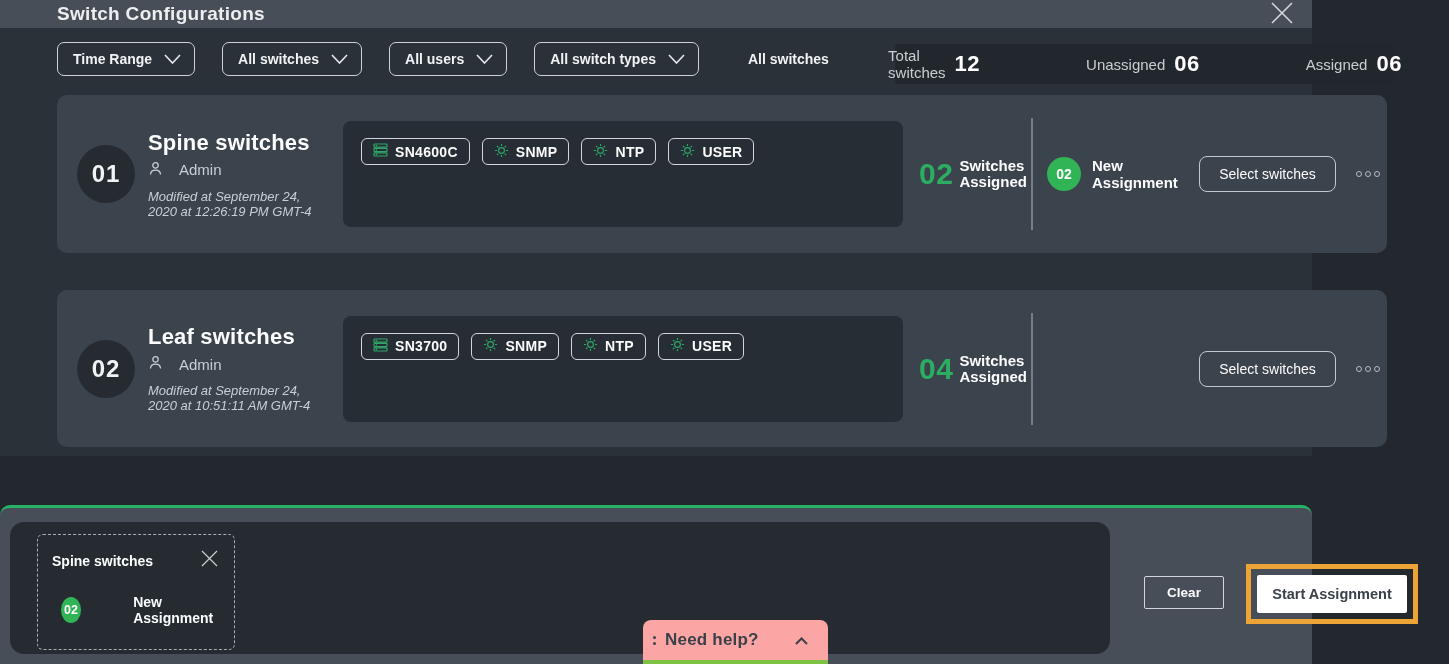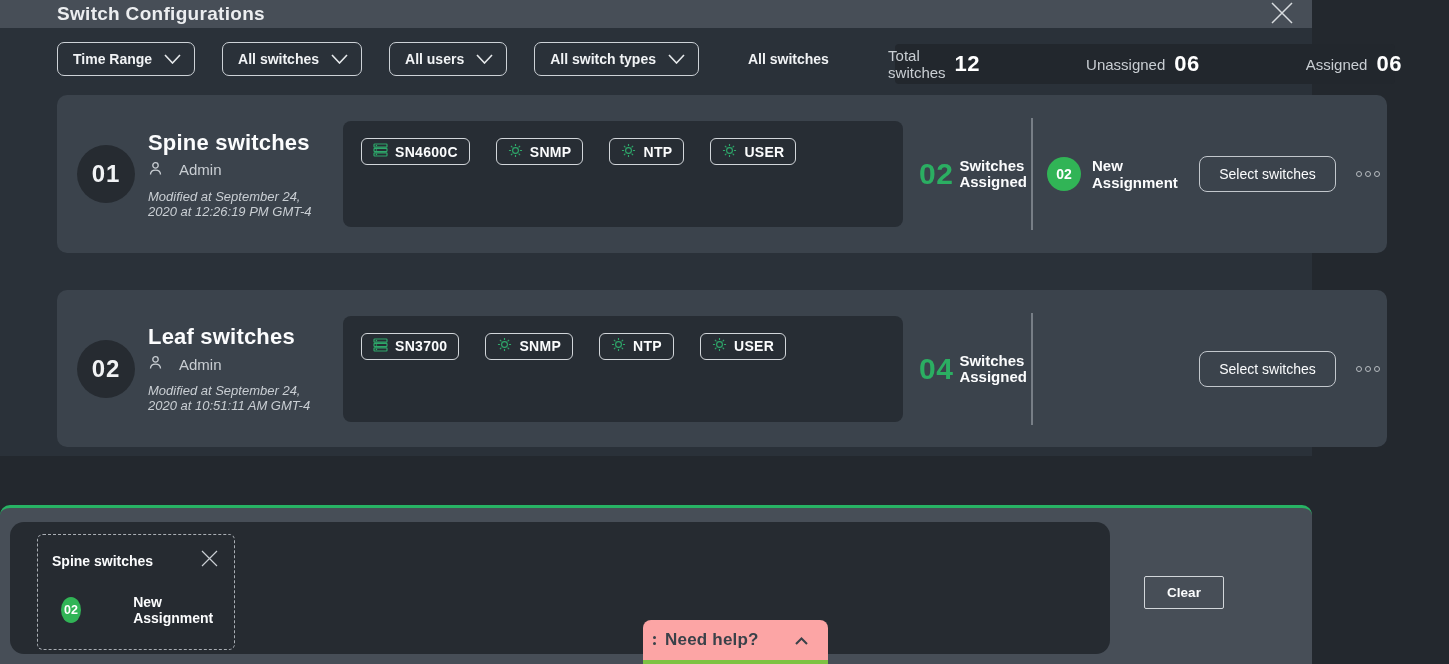--- a/index.html
+++ b/index.html
@@ -39,21 +39,21 @@
   .card-1 { top:95px;  height:158px; }
   .card-2 { top:290px; height:157px; }
   .num-circle { flex:none; margin-left:20px; width:58px; height:58px; border-radius:50%;
                 background:#262B31; display:flex; align-items:center; justify-content:center;
                 font-size:24px; font-weight:700; letter-spacing:1px; }
   .card-info { flex:none; margin-left:13px; width:190px; }
   .card-title { font-size:22px; font-weight:700; letter-spacing:.2px; color:#FBFCFD; }
   .owner-row { margin-top:5px; display:flex; align-items:center; gap:16px; font-size:15px; color:#C9CED3; }
   .modified { margin-top:10px; font-size:13px; font-style:italic; color:#C9CED3; line-height:15px; }
   .tag-panel { flex:none; margin-left:5px; width:560px; height:106px; background:#272D34;
-               border-radius:8px; padding:17px 0 0 18px; display:flex; align-items:flex-start; gap:26px; }
+               border-radius:8px; padding:17px 0 0 18px; display:flex; align-items:flex-start; gap:12px; }
   .tag { height:27px; display:flex; align-items:center; gap:7px; padding:0 11px;
          border:1.4px solid #D2D6DA; border-radius:6px; background:transparent; cursor:pointer;
          color:#FBFCFD; font-size:14px; font-weight:700; letter-spacing:.3px;
          font-family:"Liberation Sans", sans-serif; }
   .assigned { flex:none; margin-left:16px; width:112px; display:flex; align-items:center; gap:6px; }
   .assigned-num { font-size:30px; font-weight:800; letter-spacing:.5px; }
   .assigned-labels { font-size:15px; font-weight:700; line-height:16px; color:#FBFCFD; }
   .v-divider { flex:none; width:2px; height:112px; background:#777E86; }
   .badge-area { flex:none; margin-left:14px; width:152px; display:flex; align-items:center; gap:11px; }
   .badge-circle { width:34px; height:34px; border-radius:50%; display:flex; align-items:center;
@@ -334,20 +334,23 @@
                 </svg></span>
           </button>
         </div>
         <div class="chip-badge-row">
           <span class="chip-badge" style="background:#31B456">02</span>
           <span class="chip-badge-label">New Assignment</span>
         </div>
       </div>
     </div>
     <button class="clear-btn">Clear</button>
+    <div class="highlight-box">
+      <button class="start-btn">Start Assignment</button>
+    </div>
   </div>
 
   <div class="need-help">
     <span class="help-dots">
         <i></i>
         <i></i>
       </span>
     <span class="need-help-label">Need help?</span>
     <span class="help-caret"><svg width="13" height="8" viewBox="0 0 13 8">
           <path d="M1 7l5.5-5.5L12 7" fill="none" stroke="#3A4149" stroke-width="2"></path>

